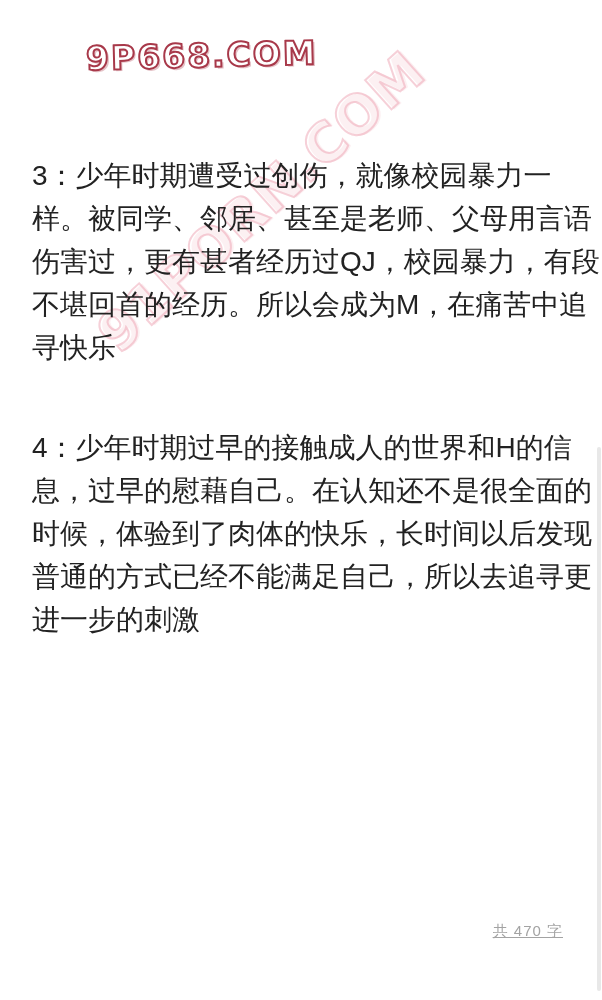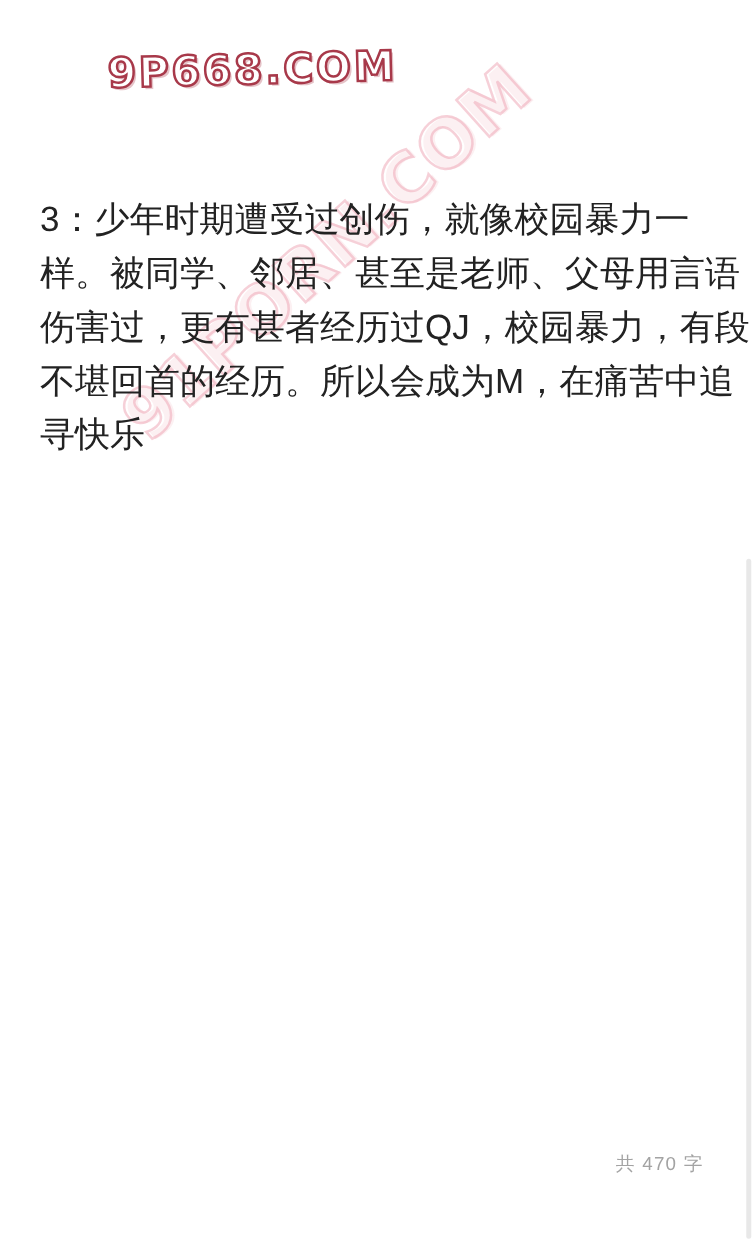--- a/index.html
+++ b/index.html
@@ -72,20 +72,21 @@
 
   .word-count {
     position: absolute;
     right: 39px;
     top: 922px;
     z-index: 2;
     font-size: 15px;
     color: #a3a3a3;
     letter-spacing: 1px;
     white-space: nowrap;
+    text-decoration: underline;
   }
 
   .scrollbar-thumb {
     position: absolute;
     right: 1px;
     top: 447px;
     width: 4px;
     height: 544px;
     background: #e8e8e8;
     border-radius: 2px;
@@ -96,19 +97,20 @@
 <body>
 
 <div class="page">
 
   <div class="logo">9P668.COM</div>
 
   <div class="watermark">91PORN.COM</div>
 
   <div class="content">
     <p>3：少年时期遭受过创伤，就像校园暴力一样。被同学、邻居、甚至是老师、父母用言语伤害过，更有甚者经历过QJ，校园暴力，有段不堪回首的经历。所以会成为M，在痛苦中追寻快乐</p>
+    <p>4：少年时期过早的接触成人的世界和H的信息，过早的慰藉自己。在认知还不是很全面的时候，体验到了肉体的快乐，长时间以后发现普通的方式已经不能满足自己，所以去追寻更进一步的刺激</p>
   </div>
 
   <div class="word-count">共 470 字</div>
 
   <div class="scrollbar-thumb"></div>
 
 </div>
 
 </body></html>

